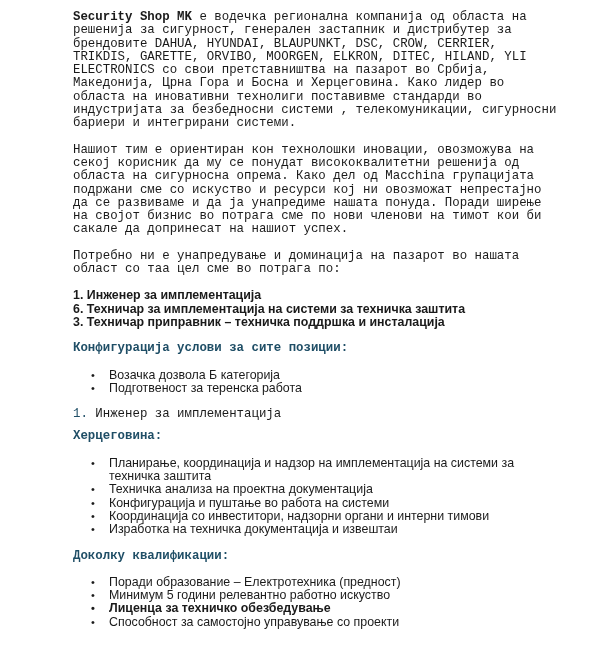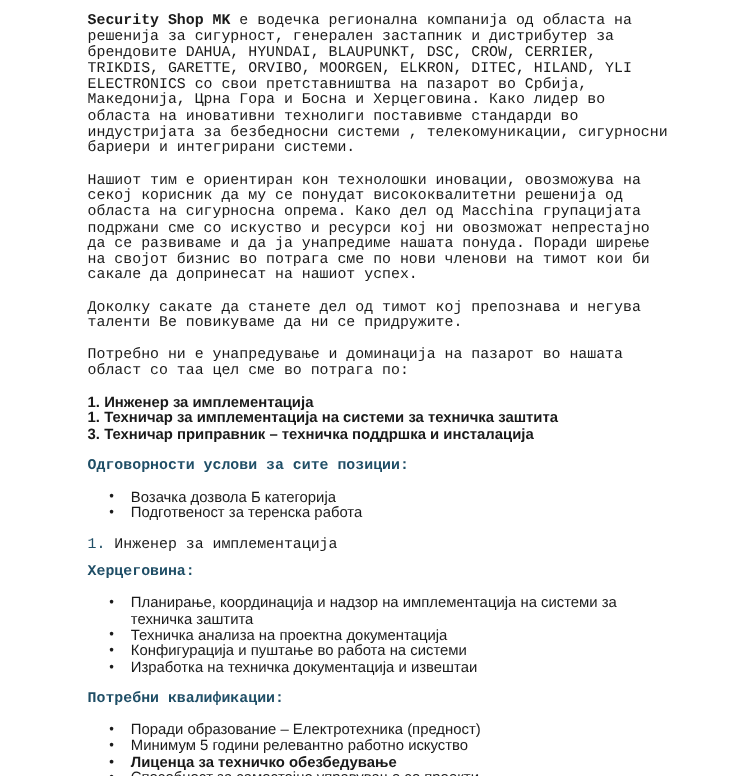--- a/index.html
+++ b/index.html
@@ -70,47 +70,47 @@
   </style>
 </head>
 <body>
 
 <div class="page">
 
   <p class="para"><span class="bold">Security Shop MK</span><span> е водечка регионална компанија од областа на решенија за сигурност, генерален застапник и дистрибутер за брендовите DAHUA, HYUNDAI, BLAUPUNKT, DSC, CROW, CERRIER, TRIKDIS, GARETTE, ORVIBO, MOORGEN, ELKRON, DITEC, HILAND, YLI ELECTRONICS со свои претставништва на пазарот во Србија, Македонија, Црна Гора и Босна и Херцеговина. Како лидер во областа на иновативни технолиги поставивме стандарди во индустријата за безбедносни системи  , телекомуникации, сигурносни бариери и интегрирани системи.</span></p>
 
   <p class="para">Нашиот тим е ориентиран кон технолошки иновации, овозможува на секој корисник да му се понудат висококвалитетни решенија од областа на сигурносна опрема.  Како дел од Macchina групацијата подржани сме со искуство и ресурси кој ни овозможат непрестајно да се развиваме и да ја унапредиме нашата понуда. Поради ширење на својот бизнис во потрага сме по нови членови на тимот кои би сакале да допринесат на нашиот успех.</p>
 
-  <p class="para">Доколку сакате да станете дел од тимот кој препознава и негува таленти Ве повикуваме да ни се придружите.</p>
 
   <p class="para">Потребно ни е унапредување и доминација на пазарот во нашата област со таа цел сме во потрага по:</p>
 
   <div class="positions">
     <div>1. Инженер за имплементација</div>
-    <div>1. Техничар за имплементација на системи за техничка заштита</div>
+    <div>6. Техничар за имплементација на системи за техничка заштита</div>
     <div>3. Техничар приправник – техничка поддршка и инсталација</div>
   </div>
 
-  <p class="heading">Одговорности услови за сите позиции:</p>
+  <p class="heading">Конфигурација услови за сите позиции:</p>
   <ul>
     <li>Возачка дозвола Б категорија</li>
     <li>Подготвеност за теренска работа</li>
   </ul>
 
   <p class="sub-title"><span class="num">1.</span><span> Инженер за имплементација</span></p>
 
   <p class="heading">Херцеговина:</p>
   <ul>
     <li>Планирање, координација и надзор на имплементација на системи за техничка заштита</li>
     <li>Техничка анализа на проектна документација</li>
     <li>Конфигурација и пуштање во работа на системи</li>
+    <li>Координација со инвеститори, надзорни органи и интерни тимови</li>
     <li>Изработка на техничка документација и извештаи</li>
   </ul>
 
-  <p class="heading">Потребни квалификации:</p>
+  <p class="heading">Доколку квалификации:</p>
   <ul>
     <li>Поради образование – Електротехника (предност)</li>
     <li>Минимум 5 години релевантно работно искуство</li>
     <li class="bold">Лиценца за техничко обезбедување</li>
     <li>Способност за самостојно управување со проекти</li>
 
   </ul>
 
 </div>
 

